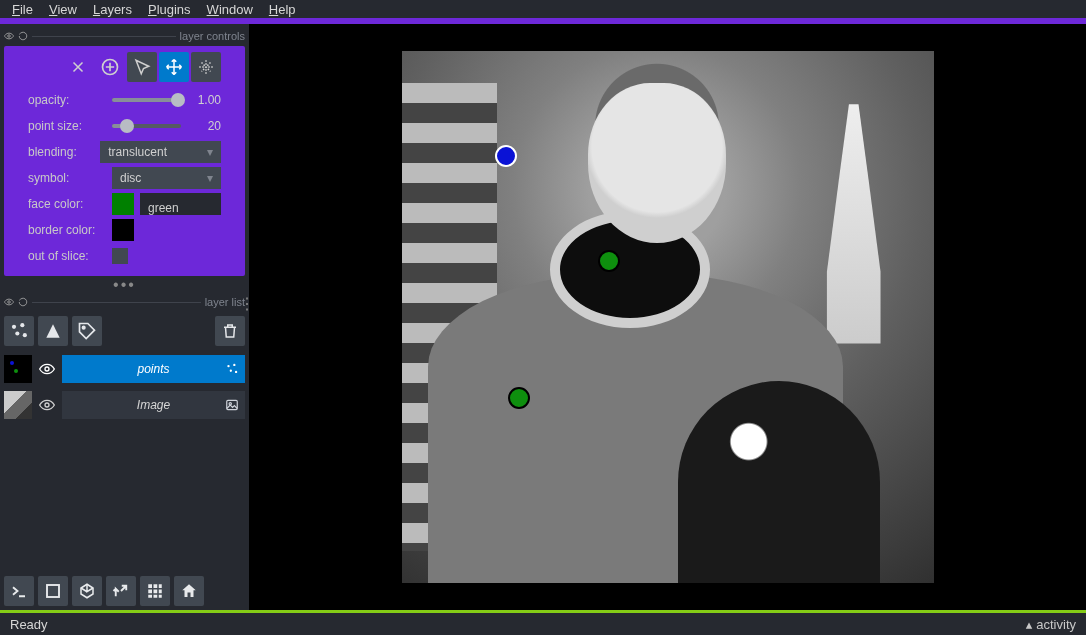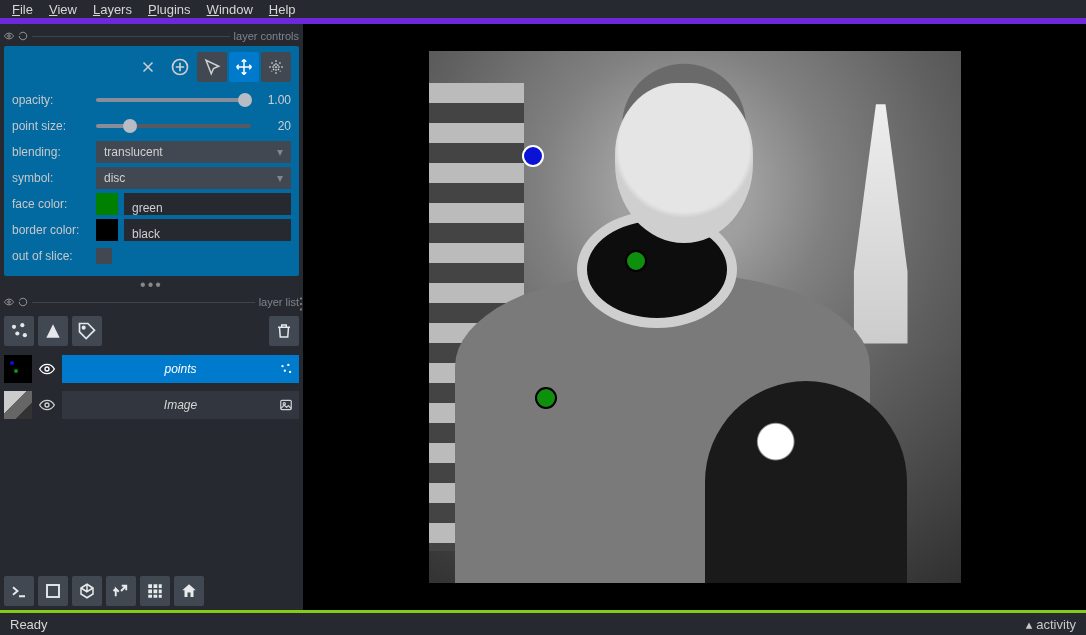--- a/index.html
+++ b/index.html
@@ -1,26 +1,26 @@
 <!DOCTYPE html>
 <html><head>
 <meta charset="utf-8">
 <style>
   * { box-sizing: border-box; margin: 0; padding: 0; font-family: "Segoe UI", Arial, sans-serif; }
   html, body { width: 1086px; height: 635px; background: #262930; color: #d6d6d6; font-size: 12px; overflow: hidden; }
   .menubar { height: 24px; display: flex; align-items: center; padding: 0 4px; background: #262930; border-bottom: 6px solid #6d28d9; }
   .menuitem { padding: 2px 8px; cursor: default; font-size: 13px; }
   .menuitem .ul { text-decoration: underline; }
   .main { display: flex; height: 586px; }
-  .leftcol { width: 303px; display: flex; flex-direction: column; padding: 4px; gap: 2px; }
+  .leftcol { width: 249px; display: flex; flex-direction: column; padding: 4px; gap: 2px; }
   .sep-row { display: flex; align-items: center; gap: 4px; height: 16px; }
   .mini-icon { width: 10px; height: 10px; color: #aaa; display: inline-flex; }
   .sep-line { flex: 1; height: 1px; background: #3f434c; }
   .sep-label { color: #7f848e; font-size: 11px; }
-  .panel { background: #0369a1; border-radius: 2px; padding: 6px 8px; }
+  .panel { background: #6d28d9; border-radius: 2px; padding: 6px 24px; }
   .tool-row { display: flex; gap: 2px; justify-content: flex-end; margin-bottom: 6px; }
   .tool-btn { width: 30px; height: 30px; background: #414851; border-radius: 2px; display: flex; align-items: center; justify-content: center; cursor: pointer; }
   .tool-btn.active { background: #007acc; }
   .tool-btn.plain { background: transparent; }
   .ctrl-row { display: flex; align-items: center; height: 24px; gap: 6px; margin-bottom: 2px; }
   .ctrl-label { width: 78px; color: #c8c8c8; font-size: 12px; }
   .slider-wrap { flex: 1; height: 16px; position: relative; display:flex; align-items:center; }
   .slider-track { height: 4px; background: #555a63; width: 100%; border-radius: 2px; position: relative; }
   .slider-fill { position: absolute; left:0; top:0; height:4px; background:#888e99; border-radius:2px; }
   .slider-thumb { position: absolute; width: 14px; height: 14px; border-radius: 50%; background: #b8bcc4; top: 50%; transform: translate(-50%, -50%); }
@@ -168,23 +168,20 @@
         <span class="ctrl-label">face color:</span>
         <div class="swatch"></div>
         <div class="color-input">
             <span>green</span>
           </div>
       </div>
 
       <div class="ctrl-row">
         <span class="ctrl-label">border color:</span>
         <div class="swatch black"></div>
-        <div class="color-input">
-            <span>black</span>
-          </div>
       </div>
 
 
       <div class="ctrl-row">
         <span class="ctrl-label">out of slice:</span>
         <span class="checkbox"></span>
       </div>
     </div>
 
     <div class="ellipsis-row">•••</div>

